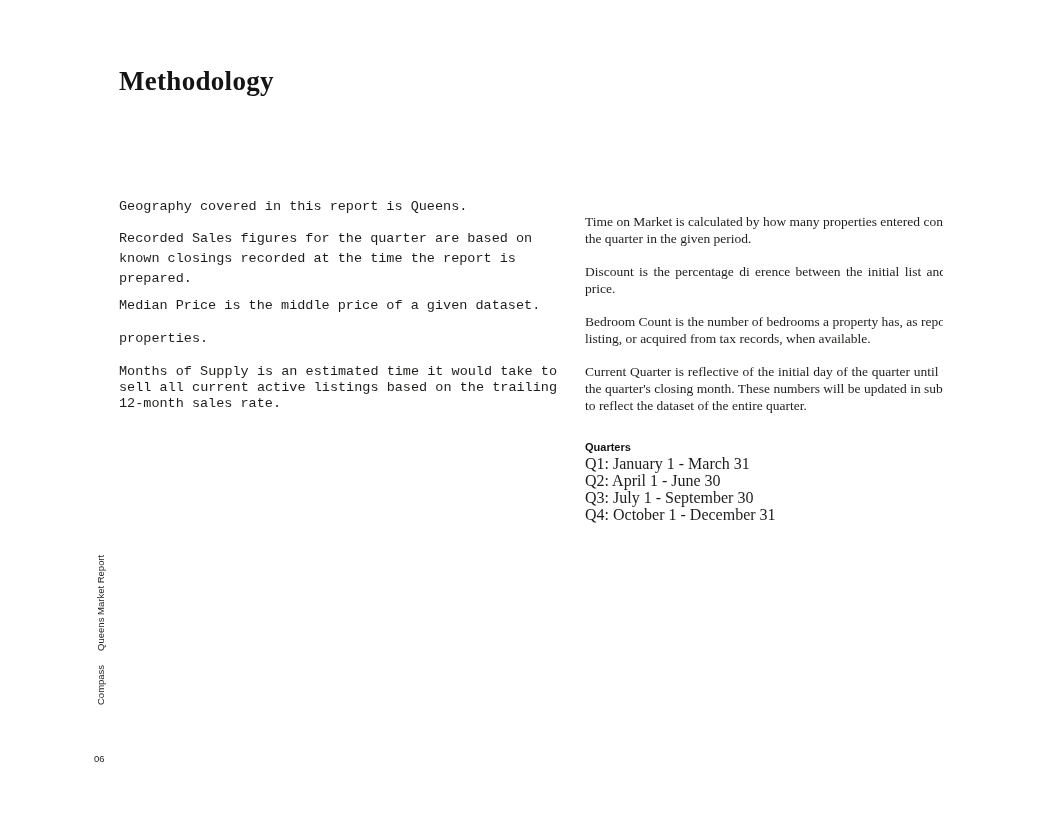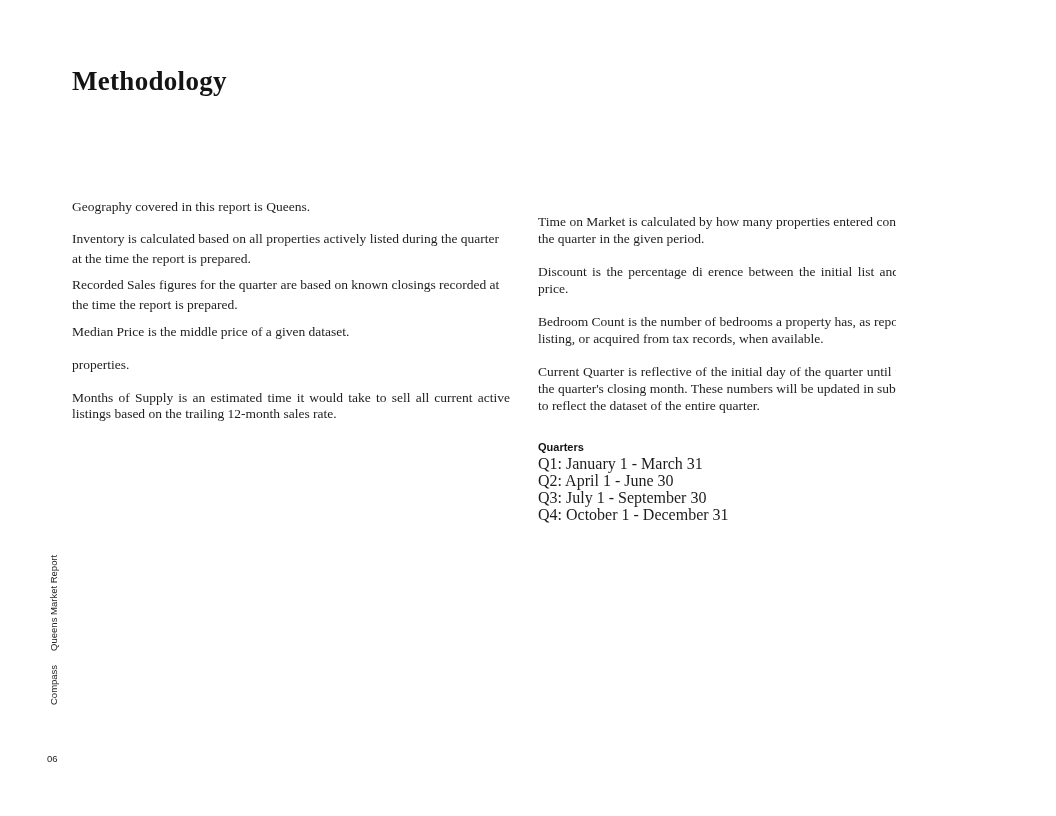--- a/index.html
+++ b/index.html
@@ -5,33 +5,34 @@
   * { margin: 0; padding: 0; box-sizing: border-box; }
   html, body { background: #ffffff; }
   .page {
     position: relative;
     width: 896px;
     height: 816px;
     background: #ffffff;
     font-family: "Liberation Serif", serif;
     color: #1d1d1b;
     overflow: hidden;
+    margin-left: 47px;
   }
   .title {
     position: absolute;
     left: 72px;
     top: 66px;
     font-size: 27px;
     font-weight: 700;
     letter-spacing: 0.3px;
     color: #141414;
     font-family: "Liberation Serif", serif;
   }
   .col { position: absolute; font-size: 13.5px; }
-  .col.left  { left: 72px;  top: 197px; width: 438px; }
+  .col.left  { left: 72px;  top: 197px; width: 438px; font-family: Liberation Mono, monospace; }
   .col.right { left: 538px; top: 213px; width: 440px; }
   .col.left  p { line-height: 20px; }
   .col.right p { line-height: 17px; margin-bottom: 16px; }
   .lh18 { line-height: 18px !important; }
   .lh16 { line-height: 16px !important; }
   .mb6  { margin-bottom: 6px; }
   .mb7  { margin-bottom: 7px; }
   .mb10 { margin-bottom: 10px; }
   .mb12 { margin-bottom: 12px; }
   .mb13 { margin-bottom: 13px; }
@@ -71,21 +72,20 @@
 </style>
 </head>
 <body>
 
 <div class="page">
 
   <h1 class="title">Methodology</h1>
 
   <div class="col left">
     <p class="mb12">Geography covered in this report is Queens.</p>
-    <p class="mb6">Inventory is calculated based on all properties actively listed during the quarter at the time the report is prepared.</p>
     <p class="mb7">Recorded Sales figures for the quarter are based on known closings recorded at the time the report is prepared.</p>
     <p class="mb13">Median Price is the middle price of a given dataset.</p>
     <p class="mb15">properties.</p>
     <p class="lh16 just">Months of Supply is an estimated time it would take to sell all current active listings based on the trailing 12-month sales rate.</p>
   </div>
 
   <div class="col right">
     <p>Time on Market is calculated by how many properties entered contract during the quarter in the given period.</p>
     <p class="just">Discount is the percentage di erence between the initial list and recorded sale price.</p>
     <p>Bedroom Count is the number of bedrooms a property has, as reported in the listing, or acquired from tax records, when available.</p>

